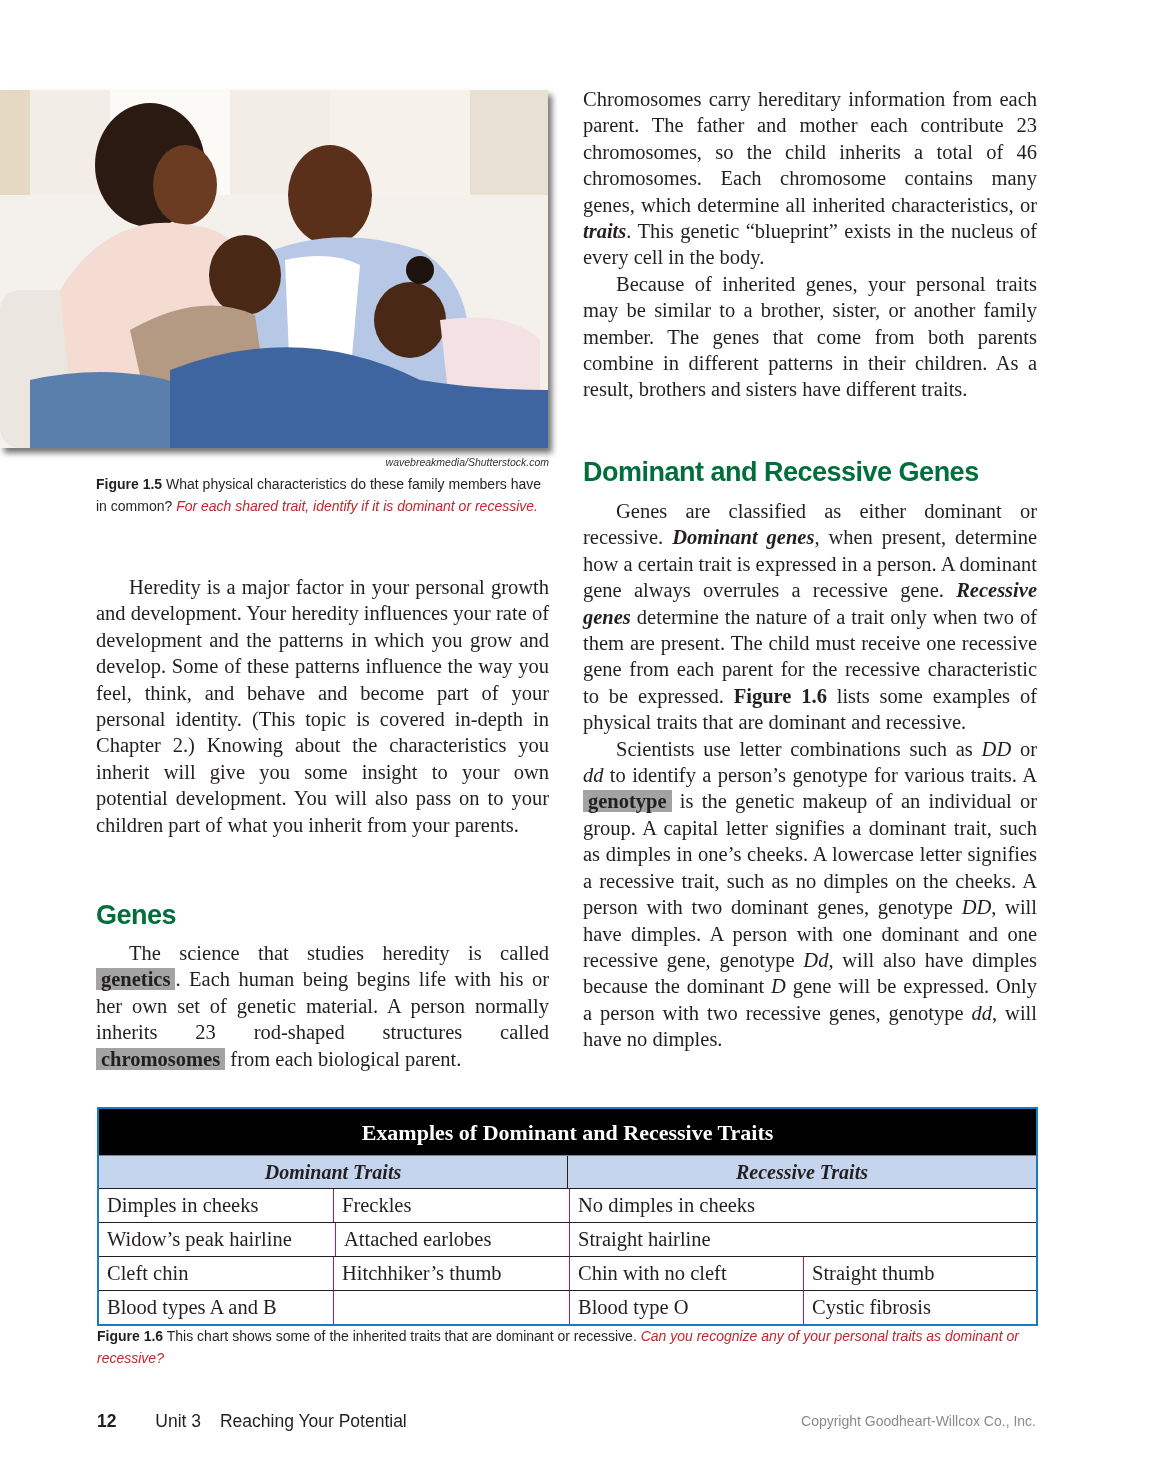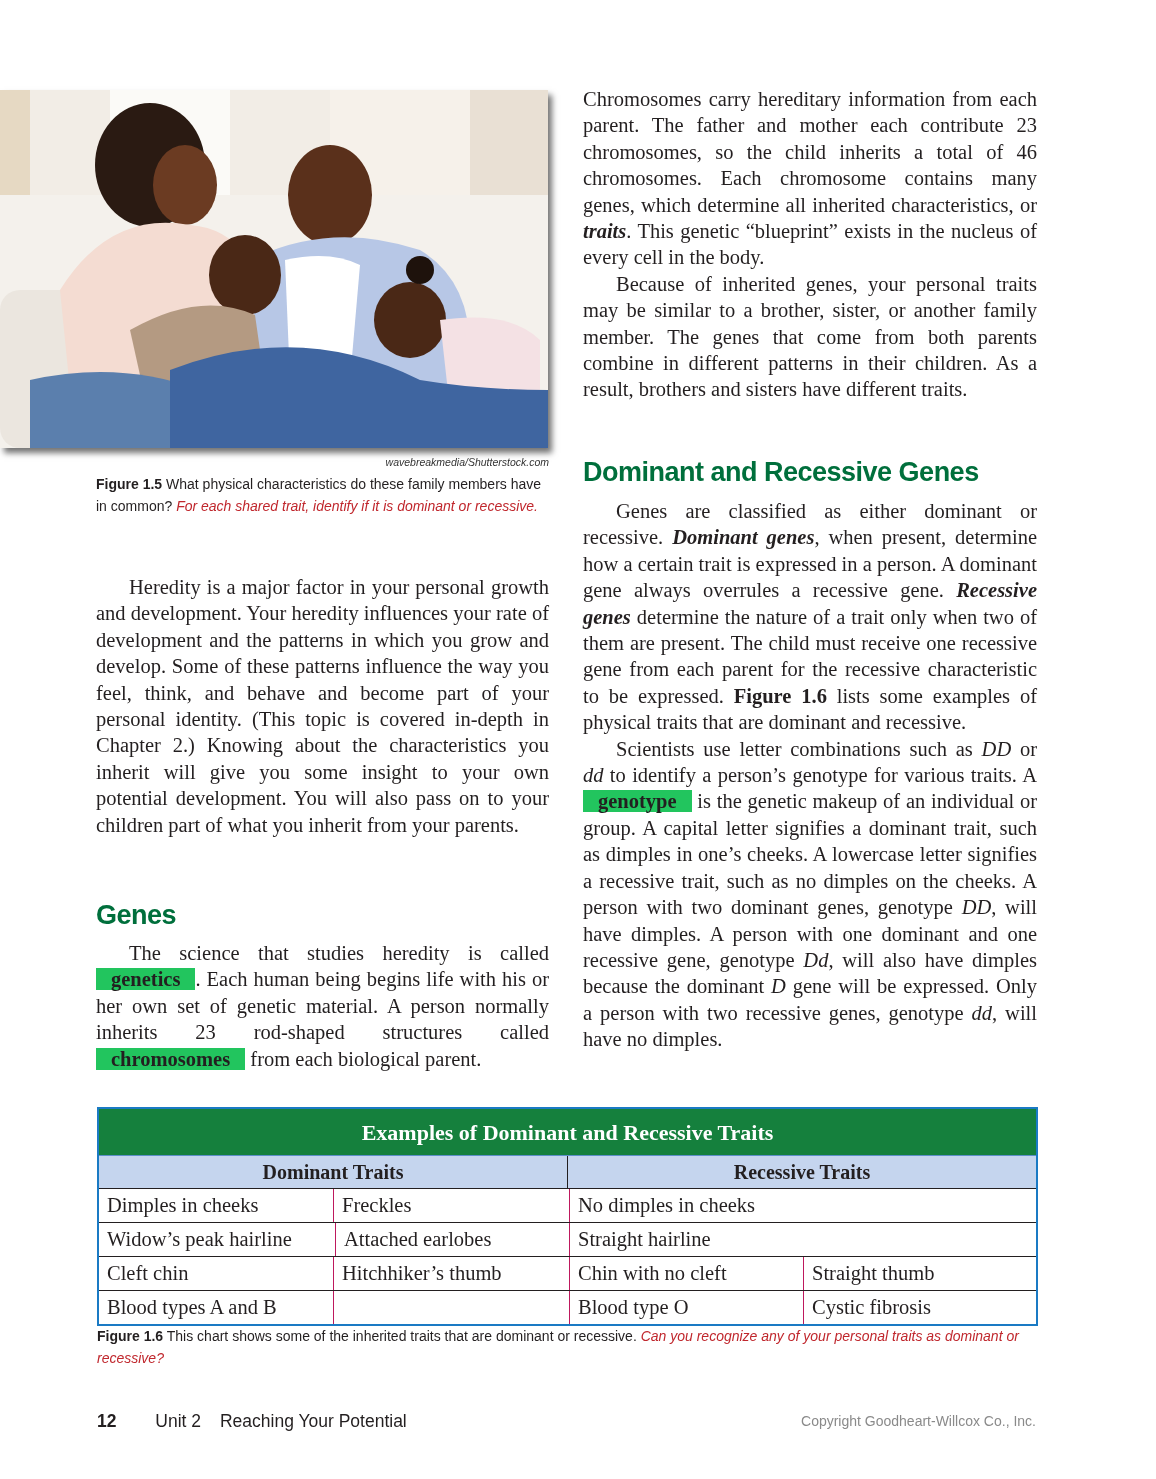--- a/index.html
+++ b/index.html
@@ -16,36 +16,36 @@
 
   .caption { position: absolute; font-family: "Liberation Sans", "DejaVu Sans", sans-serif;
              font-size: 14px; line-height: 22px; color: #231f20; }
   .caption b { font-weight: bold; }
   .caption .q { color: #c0272d; font-style: italic; }
 
   .col { position: absolute; font-family: "Liberation Serif", "DejaVu Serif", serif;
          font-size: 20.5px; line-height: 26.4px; text-align: justify; color: #231f20; }
   .col p { margin: 0; text-indent: 33px; }
   .col p.noindent { text-indent: 0; }
-  .hl { background: #22c55e; font-weight: bold; padding: 0 15px; }
+  .hl { background: #a3a3a3; font-weight: bold; padding: 0 5px; }
   .bi { font-weight: bold; font-style: italic; }
 
   .heading { position: absolute; font-family: "Liberation Sans", "DejaVu Sans", sans-serif;
              font-weight: bold; color: #006f3c; font-size: 27px; letter-spacing: -0.5px; }
 
   
   .traits-table { position: absolute; left: 97px; top: 1107px; width: 941px;
                   border: 2px solid #1a7ac4; box-sizing: border-box; }
-  .traits-table .t-title { background: #15803d; color: #ffffff; text-align: center;
+  .traits-table .t-title { background: #000000; color: #ffffff; text-align: center;
                   font-family: "Liberation Serif", serif; font-weight: bold;
                   font-size: 22px; height: 46px; line-height: 48px; }
   .traits-table .t-heads { display: flex; background: #c5d5ee; height: 32px;
                   border-top: 1px solid #5c8fc9; }
   .traits-table .t-heads div { flex: 1; text-align: center; font-family: "Liberation Serif", serif;
-                  font-weight: bold; font-size: 20px; line-height: 32px; }
+                  font-weight: bold; font-size: 20px; line-height: 32px; font-style: italic; }
   .traits-table .t-heads div + div { border-left: 1px solid #231f20; }
   .traits-table .row { display: flex; height: 33px; border-top: 1px solid #231f20; }
   .traits-table .row div { box-sizing: border-box; padding-left: 8px;
                   font-family: "Liberation Serif", serif; font-size: 20.5px; line-height: 33px;
                   white-space: nowrap; }
   .traits-table .row div + div { border-left: 1px solid #be185d; }
   .c1 { width: 234px; } .c2 { width: 236px; } .c3 { width: 234px; } .c4 { flex: 1; }
 
   .footer { position: absolute; top: 1411px; font-family: "Liberation Sans", sans-serif;
             font-size: 17.5px; color: #231f20; }
@@ -143,16 +143,16 @@
     <div class="c4">Cystic fibrosis</div>
   </div>
 </div>
 
 <div class="caption" style="left:97px; top:1325px; width:945px;">
   <b>Figure 1.6</b><span> This chart shows some of the inherited traits that are dominant or recessive. </span><span class="q">Can you recognize any of your personal traits as dominant or recessive?</span>
 </div>
 
 <div class="footer" style="left:97px;">
   <span class="pn">12</span>
-  <span style="margin-left:34px;">Unit 2</span>
+  <span style="margin-left:34px;">Unit 3</span>
   <span style="margin-left:14px;">Reaching Your Potential</span>
 </div>
 <div class="copyright">Copyright Goodheart-Willcox Co., Inc.</div>
 
 </body></html>

